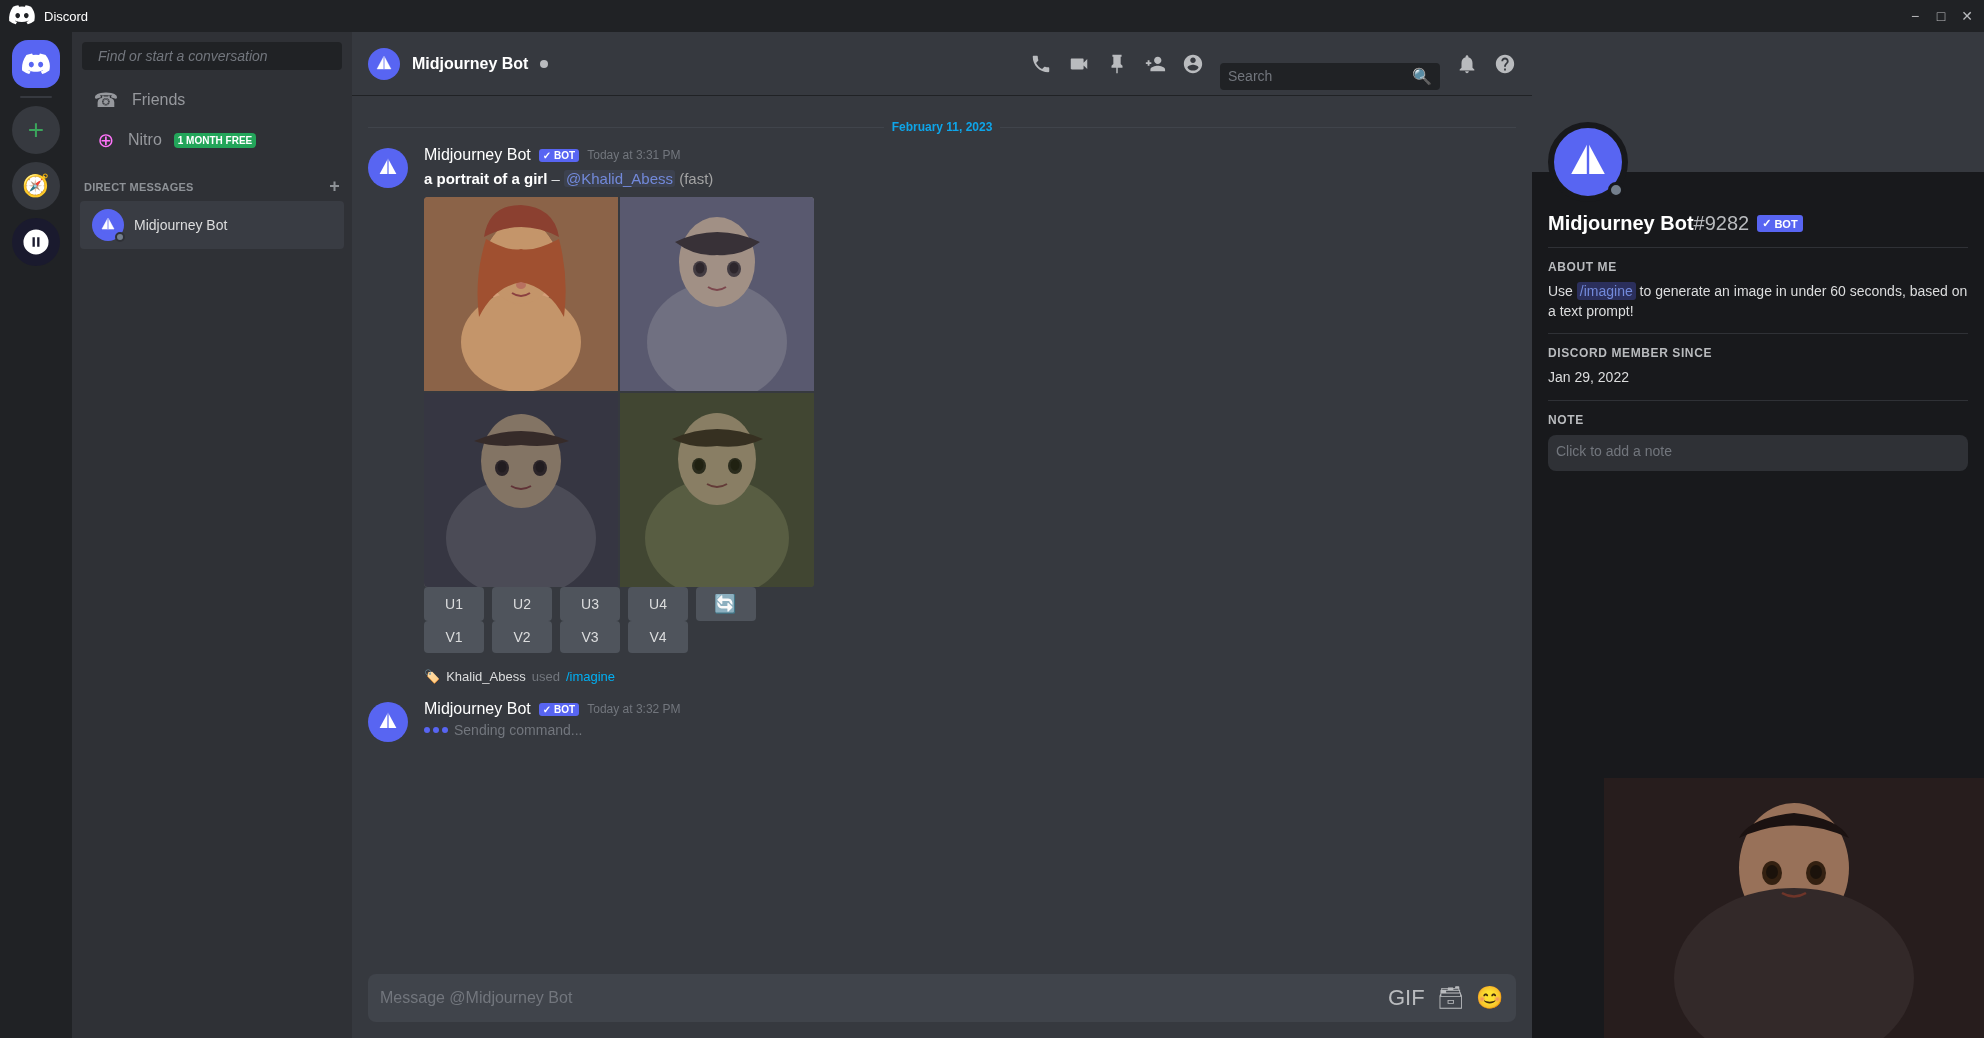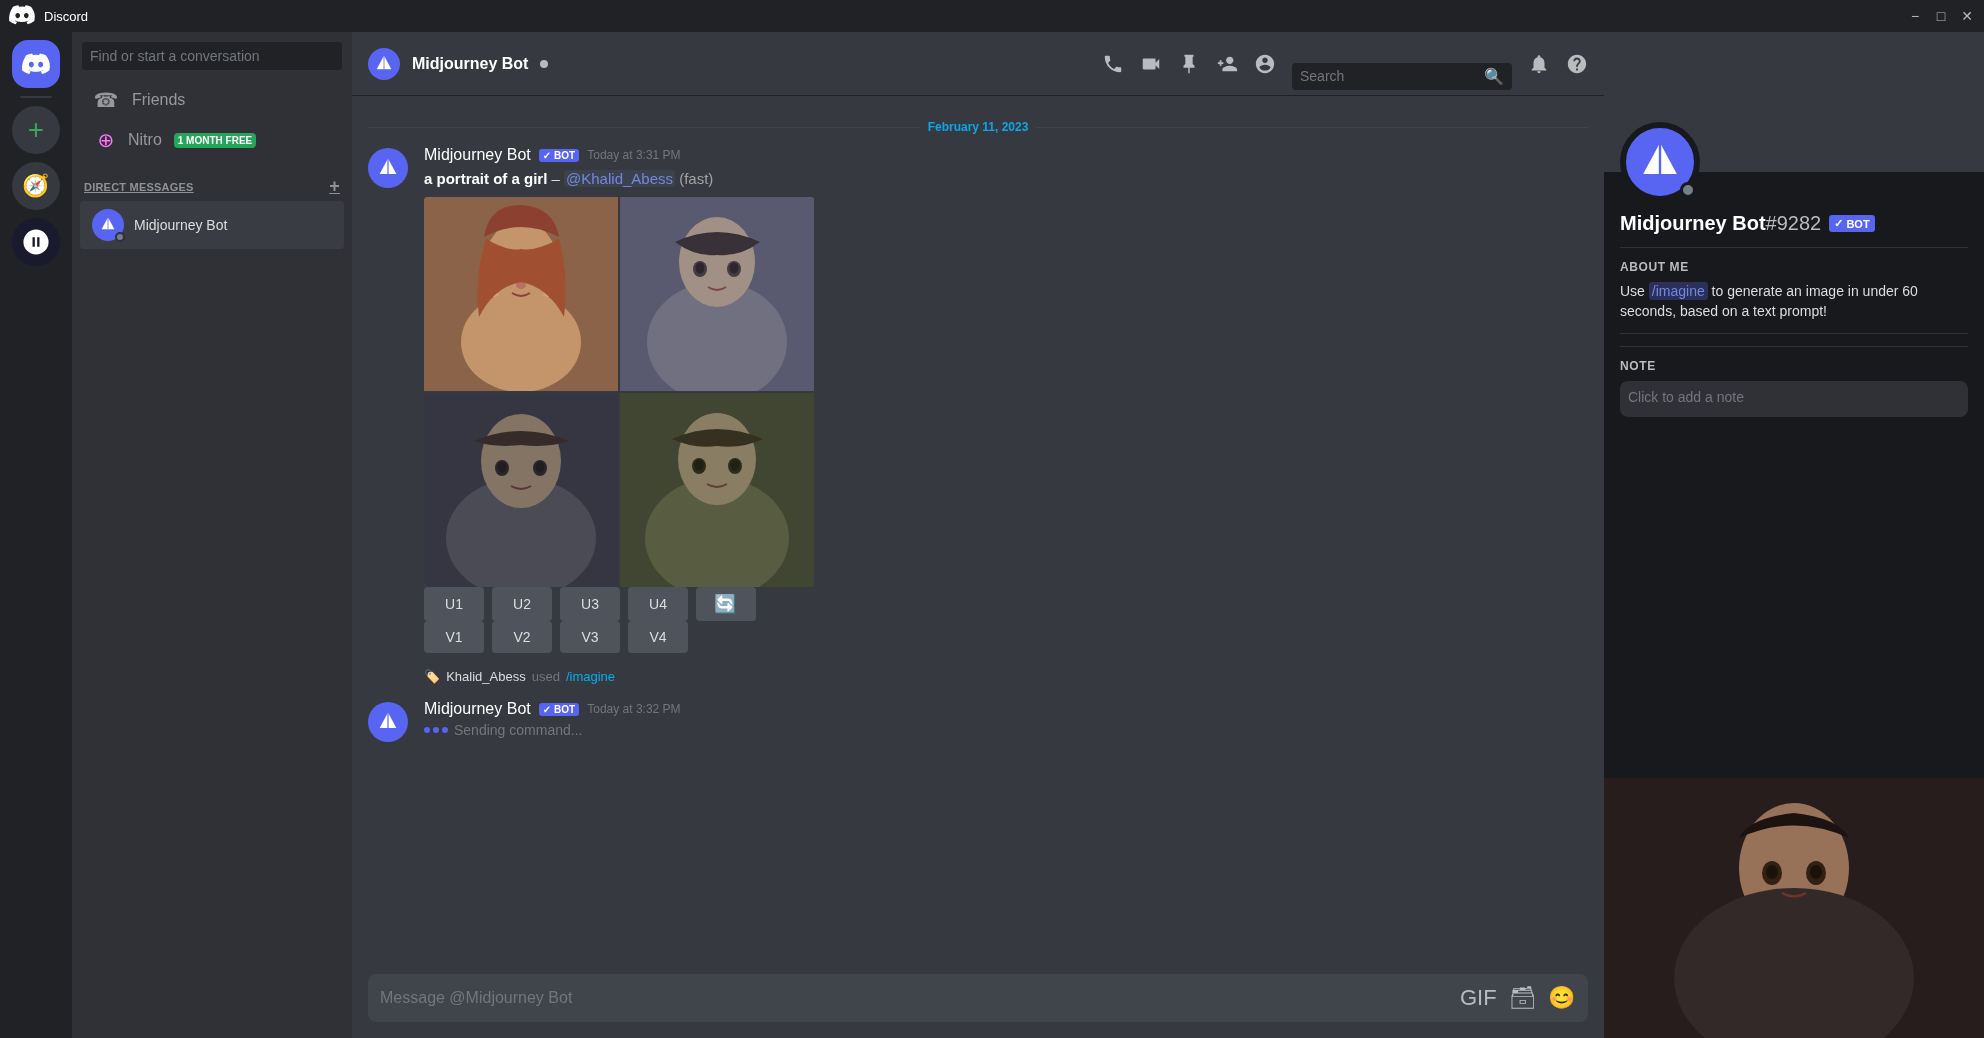--- a/index.html
+++ b/index.html
@@ -99,24 +99,25 @@
     }
     .dm-search-bar {
       padding: 10px 10px;
       flex-shrink: 0;
     }
     .dm-search-input {
       background: #202225;
       border: none;
       border-radius: 4px;
       color: #ffffff;
-      padding: 6px 8px;
+      padding: 6px 16px;
       width: 100%;
       font-size: 14px;
       cursor: pointer;
+      font-style: italic;
     }
     .dm-search-input::placeholder { color: #72767d; }
     .dm-nav-item {
       display: flex;
       align-items: center;
       gap: 12px;
       padding: 8px 12px;
       cursor: pointer;
       border-radius: 4px;
       margin: 0 8px;
@@ -147,21 +148,20 @@
     .dm-section-header {
       display: flex;
       align-items: center;
       justify-content: space-between;
       padding: 16px 12px 4px;
       color: #8e9297;
       font-size: 11px;
       font-weight: 700;
       text-transform: uppercase;
       letter-spacing: 0.02em;
-      text-decoration: underline;
     }
     .dm-section-add {
       cursor: pointer;
       color: #8e9297;
       font-size: 18px;
     }
     .dm-user-item {
       display: flex;
       align-items: center;
       gap: 10px;
@@ -468,21 +468,21 @@
     .message-input::placeholder { color: #72767d; }
     .input-action {
       color: #b9bbbe;
       cursor: pointer;
       font-size: 22px;
       text-align: center;
     }
 
     
     .profile-panel {
-      width: 380px;
+      width: 452px;
       background: #18191c;
       display: flex;
       flex-direction: column;
       flex-shrink: 0;
       position: relative;
       overflow: hidden;
     }
     .profile-banner {
       height: 140px;
       background: #36393f;
@@ -907,20 +907,24 @@
 
       <div>
         <div class="profile-section-title">ABOUT ME</div>
         <div class="profile-section-text">
           Use <span class="cmd-highlight">/imagine</span> to generate an image in under 60 seconds, based on a text prompt!
         </div>
       </div>
 
       <div class="profile-divider"></div>
 
+      <div>
+        <div class="profile-section-title">DISCORD MEMBER SINCE</div>
+        <div class="profile-section-text">Jan 29, 2022</div>
+      </div>
 
       <div class="profile-divider"></div>
 
       <div>
         <div class="profile-section-title">NOTE</div>
         <div class="profile-note">Click to add a note</div>
       </div>
     </div>
 
     <div class="video-overlay">

